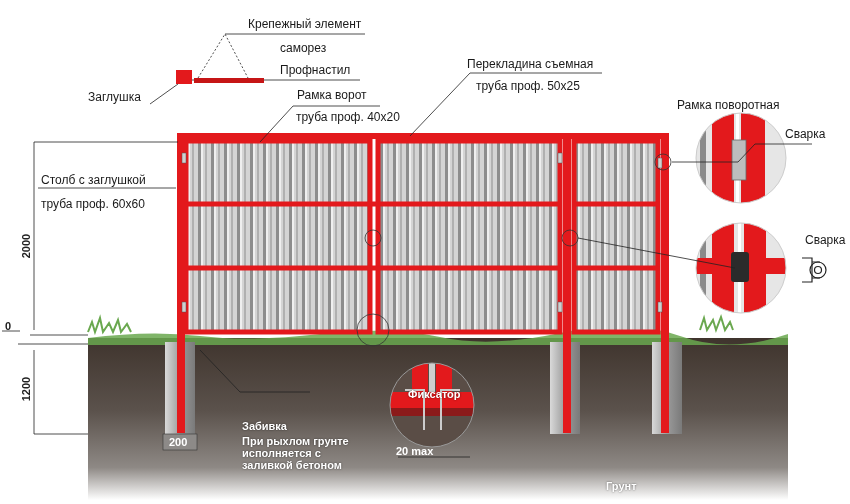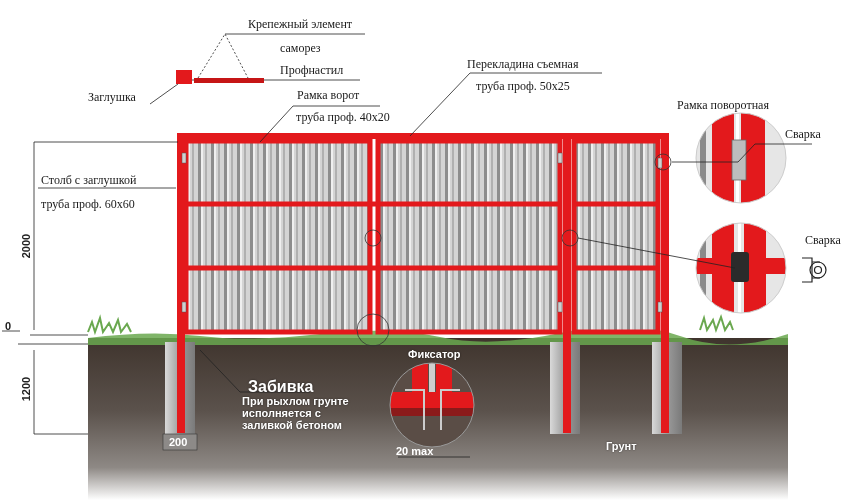--- a/index.html
+++ b/index.html
@@ -1,19 +1,19 @@
 <!DOCTYPE html>
 <html><head>
 <meta charset="utf-8">
 <style>
   html,body{margin:0;padding:0;background:#ffffff;}
   body{width:850px;height:504px;position:relative;overflow:hidden;font-family:"Liberation Sans",sans-serif;}
   #stage{position:absolute;left:0;top:0;width:850px;height:504px;}
-  .lbl{position:absolute;font-size:12px;color:#1a1a1a;white-space:nowrap;line-height:14px;font-family:Liberation Serif, serif;}
-  .lbl-w{position:absolute;font-size:11px;font-weight:bold;color:#ffffff;white-space:nowrap;line-height:13px;text-shadow:0 0 2px rgba(0,0,0,.6);}
+  .lbl{position:absolute;font-size:12px;color:#1a1a1a;white-space:nowrap;line-height:14px;}
+  .lbl-w{position:absolute;font-size:11px;font-weight:bold;color:#ffffff;white-space:nowrap;line-height:13px;text-shadow:0 0 2px rgba(0,0,0,.6);margin-top:40px;}
   .dim{position:absolute;font-size:11px;font-weight:bold;color:#222;white-space:nowrap;}
   .rot{transform:rotate(-90deg);transform-origin:center;}
 </style>
 </head>
 <body>
 
 <div id="stage">
 <svg width="850" height="504" viewBox="0 0 850 504" xmlns="http://www.w3.org/2000/svg">
   <defs>
     <linearGradient id="soilGrad" x1="0" y1="0" x2="0" y2="1">
@@ -173,21 +173,21 @@
 <div class="lbl" style="left:297px;top:88px">Рамка ворот</div>
 <div class="lbl" style="left:296px;top:110px">труба проф. 40х20</div>
 <div class="lbl" style="left:467px;top:57px">Перекладина съемная</div>
 <div class="lbl" style="left:476px;top:79px">труба проф. 50х25</div>
 <div class="lbl" style="left:677px;top:98px">Рамка поворотная</div>
 <div class="lbl" style="left:785px;top:127px">Сварка</div>
 <div class="lbl" style="left:805px;top:233px">Сварка</div>
 <div class="lbl" style="left:41px;top:173px">Столб с заглушкой</div>
 <div class="lbl" style="left:41px;top:197px">труба проф. 60х60</div>
 
-<div class="lbl-w" style="left:248px;top:380px;font-size:16px">Забивка</div>
+<div class="lbl-w" style="left:242px;top:380px;font-size:11px">Забивка</div>
 <div class="lbl-w" style="left:242px;top:395px">При рыхлом грунте</div>
 <div class="lbl-w" style="left:242px;top:407px">исполняется с</div>
 <div class="lbl-w" style="left:242px;top:419px">заливкой бетоном</div>
 <div class="lbl-w" style="left:408px;top:348px">Фиксатор</div>
 <div class="lbl-w" style="left:606px;top:440px">Грунт</div>
 
 <div class="dim rot" style="left:8px;top:240px;width:36px;text-align:center">2000</div>
 <div class="dim rot" style="left:8px;top:383px;width:36px;text-align:center">1200</div>
 <div class="dim" style="left:5px;top:320px">0</div>
 <div class="dim" style="left:169px;top:436px;color:#fff">200</div>

